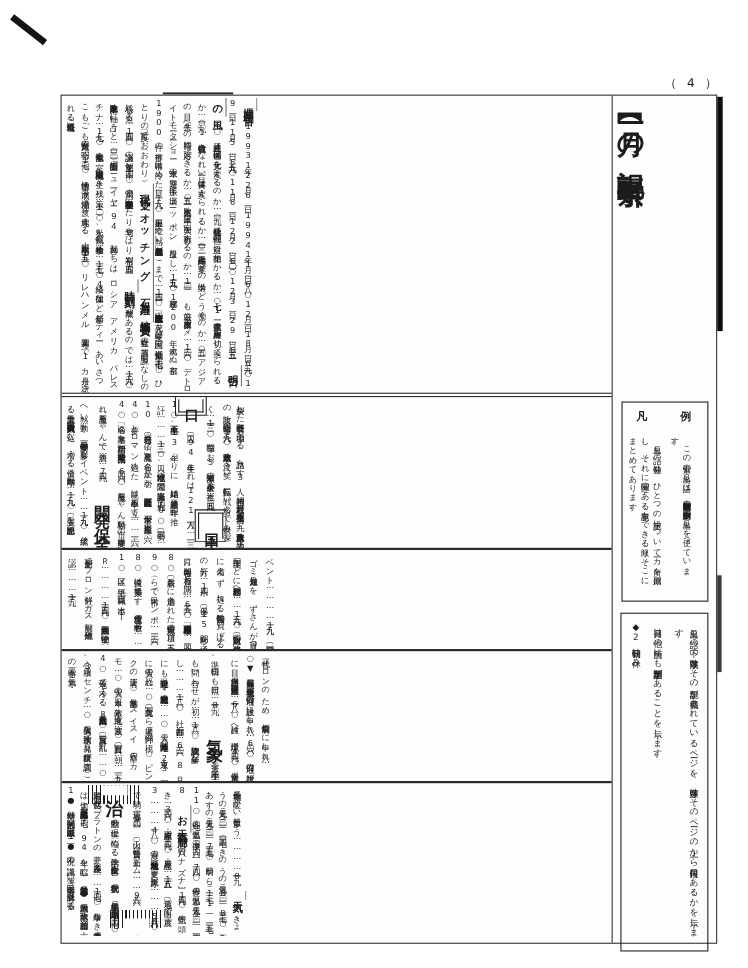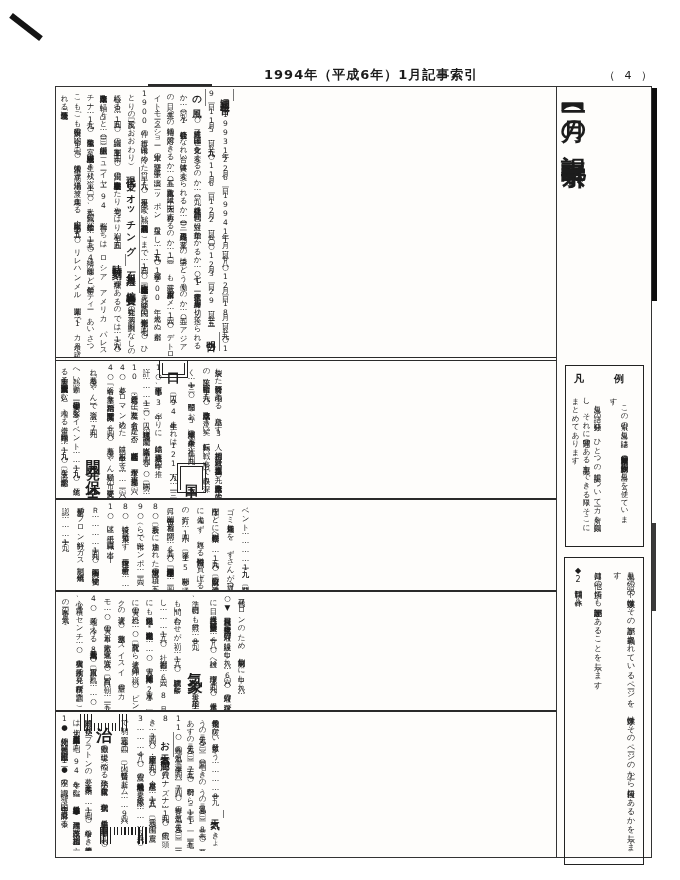--- a/index.html
+++ b/index.html
@@ -57,21 +57,21 @@
   .stripe .inner{background:#fefdfb;padding:3px 2px;}
   
   .main-title{
     writing-mode:vertical-rl;height:266px;margin-top:8px;
     font-size:25px;font-weight:bold;letter-spacing:3px;padding-right:24px;box-sizing:border-box;
   }
   .hanrei-box{
     border:1px solid #222;margin:4px 7px 10px 8px;height:182px;box-sizing:border-box;overflow:hidden;
   }
   .hanrei-title{
-    writing-mode:horizontal-tb;text-align:left;font-weight:bold;
+    writing-mode:horizontal-tb;text-align:center;font-weight:bold;
     font-size:10px;letter-spacing:10px;padding:6px 0 3px 8px;
   }
   .hanrei-body{
     writing-mode:vertical-rl;text-orientation:upright;
     font-size:7.5px;line-height:11px;padding:3px 4px;height:148px;box-sizing:border-box;overflow:hidden;
   }
   .hanrei-body p{margin:0;text-indent:1em;}
   .hanrei-body p + p{margin-block-start:5px;}
   .notes-box{
     border:1px solid #222;margin:0 7px;height:308px;box-sizing:border-box;overflow:hidden;
@@ -87,21 +87,20 @@
 <body>
 
 <div class="sheet">
 
   <div class="artifact a-slash"></div>
   <div class="artifact a-bar1"></div>
   <div class="artifact a-bar2"></div>
   <div class="artifact a-tick"></div>
 
   <div class="page-header">
-    <span class="ht">1994年（平成6年）1月記事索引</span>
     <span class="pn">（ 4 ）</span>
   </div>
 
   <div class="frame">
 
     <div class="main-col">
 
       <div class="band band-a">
         <span class="sub">週間報告</span>
         <span class="txt">1993年12月26日—1994年1月1日…八一6○1月2日—1月8日…二九二6○1月9日—1月15日…六九五6○1月16日—1月22日…一〇二〇6○1月23日—29日…一三五三6</span>

